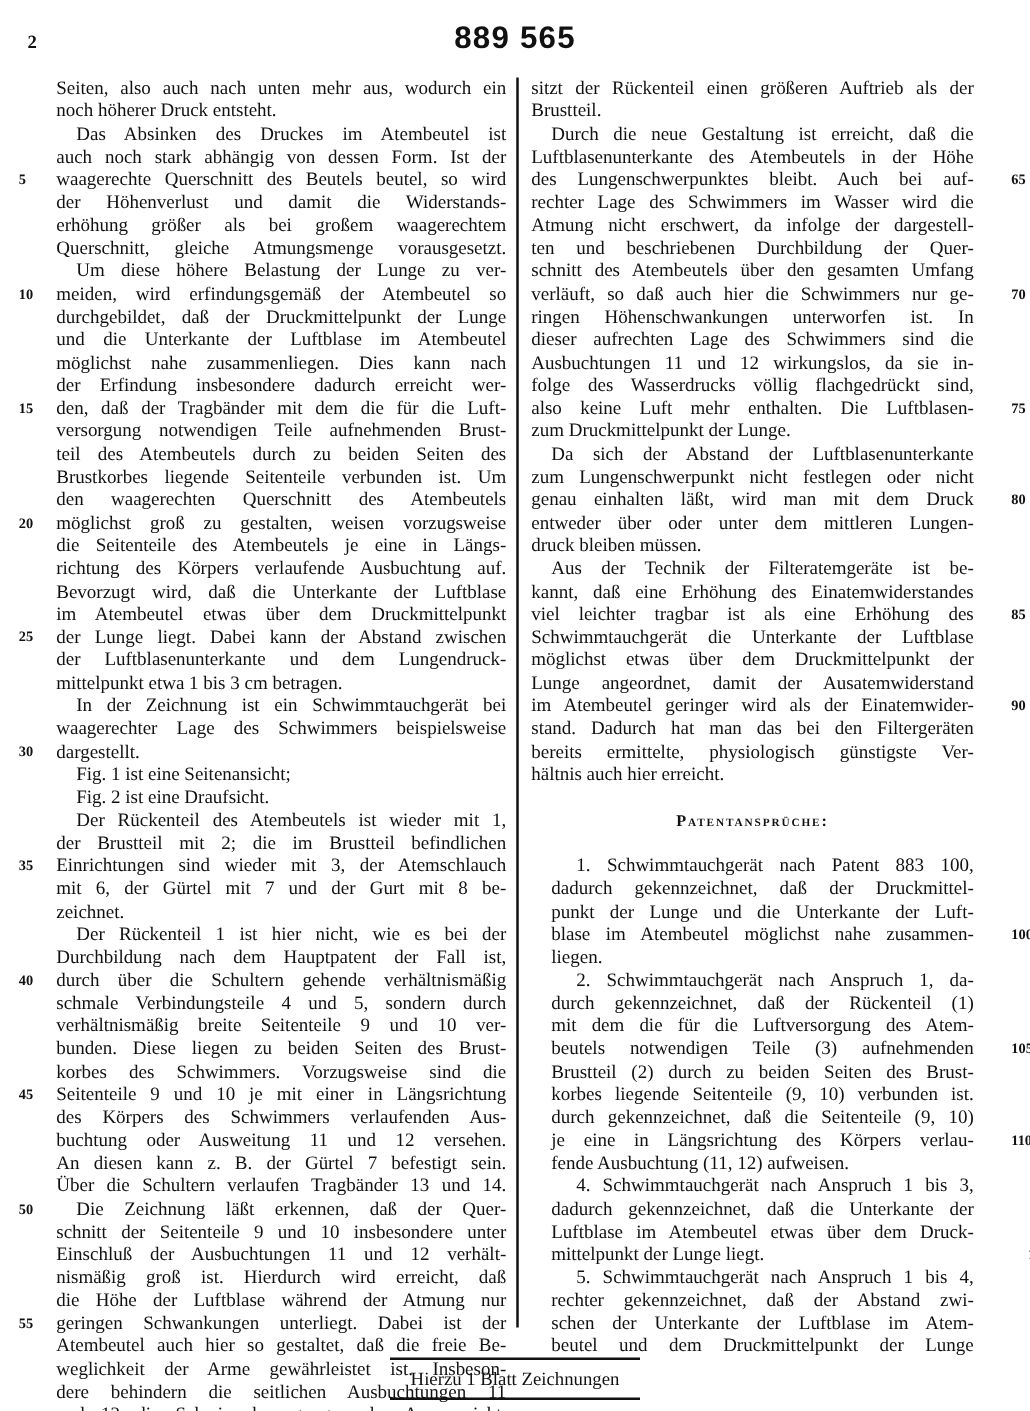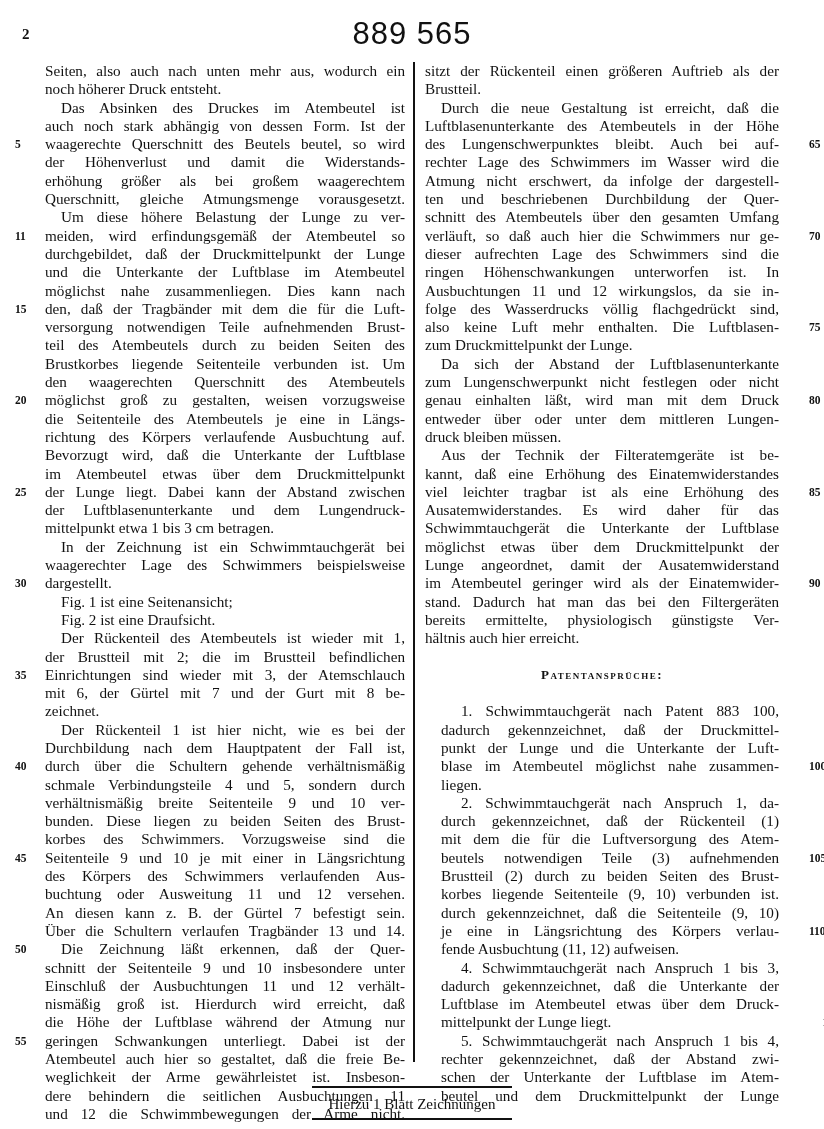--- a/index.html
+++ b/index.html
@@ -1,20 +1,20 @@
 <!DOCTYPE html>
 <html><head>
 <meta charset="utf-8">
 <style>
   html, body { margin: 0; padding: 0; background: #ffffff; }
   body { width: 824px; height: 1129px; position: relative; overflow: hidden;
          font-family: "Liberation Serif", "DejaVu Serif", serif; color: #111; }
   .page-num { position: absolute; left: 22px; top: 26px; font-size: 15px; font-weight: bold; }
   .patent-no { position: absolute; left: 0; width: 824px; top: 16px; text-align: center;
-               font-family: "Liberation Sans", "DejaVu Sans", sans-serif; font-size: 31px; font-weight: normal; letter-spacing: 1px; }
+               font-family: "Liberation Sans", "DejaVu Sans", sans-serif; font-size: 25px; font-weight: bold; letter-spacing: 1px; }
   .divider { position: absolute; left: 413px; top: 62px; width: 2px; height: 1000px; background: #111; }
   .col { position: absolute; top: 62px; }
   .col.left { left: 45px; width: 360px; }
   .col.right { left: 425px; width: 354px; }
   .line { height: 18.3px; line-height: 18.3px; font-size: 15.2px; white-space: nowrap; position: relative; }
   .line.j { text-align: justify; text-align-last: justify; }
   .line.ind { padding-left: 16px; }
   .line.ind2 { padding-left: 36px; }
   .heading { text-align: center; font-variant: small-caps; letter-spacing: 1.5px; font-weight: bold; font-size: 13px; }
   .blank { height: 18.3px; }
@@ -35,24 +35,25 @@
 <div class="col left" id="col-left">
     <div class="line j"><span>Seiten, also auch nach unten mehr aus, wodurch ein</span></div>
     <div class="line"><span>noch höherer Druck entsteht.</span></div>
     <div class="line j ind"><span>Das Absinken des Druckes im Atembeutel ist</span></div>
     <div class="line j"><span>auch noch stark abhängig von dessen Form. Ist der</span></div>
     <div class="line j"><span>waagerechte Querschnitt des Beutels beutel, so wird</span><span class="ln">5</span></div>
     <div class="line j"><span>der Höhenverlust und damit die Widerstands-</span></div>
     <div class="line j"><span>erhöhung größer als bei großem waagerechtem</span></div>
     <div class="line j"><span>Querschnitt, gleiche Atmungsmenge vorausgesetzt.</span></div>
     <div class="line j ind"><span>Um diese höhere Belastung der Lunge zu ver-</span></div>
-    <div class="line j"><span>meiden, wird erfindungsgemäß der Atembeutel so</span><span class="ln">11</span></div>
+    <div class="line j"><span>meiden, wird erfindungsgemäß der Atembeutel so</span><span class="ln">10</span></div>
     <div class="line j"><span>durchgebildet, daß der Druckmittelpunkt der Lunge</span></div>
     <div class="line j"><span>und die Unterkante der Luftblase im Atembeutel</span></div>
     <div class="line j"><span>möglichst nahe zusammenliegen. Dies kann nach</span></div>
+    <div class="line j"><span>der Erfindung insbesondere dadurch erreicht wer-</span></div>
     <div class="line j"><span>den, daß der Tragbänder mit dem die für die Luft-</span><span class="ln">15</span></div>
     <div class="line j"><span>versorgung notwendigen Teile aufnehmenden Brust-</span></div>
     <div class="line j"><span>teil des Atembeutels durch zu beiden Seiten des</span></div>
     <div class="line j"><span>Brustkorbes liegende Seitenteile verbunden ist. Um</span></div>
     <div class="line j"><span>den waagerechten Querschnitt des Atembeutels</span></div>
     <div class="line j"><span>möglichst groß zu gestalten, weisen vorzugsweise</span><span class="ln">20</span></div>
     <div class="line j"><span>die Seitenteile des Atembeutels je eine in Längs-</span></div>
     <div class="line j"><span>richtung des Körpers verlaufende Ausbuchtung auf.</span></div>
     <div class="line j"><span>Bevorzugt wird, daß die Unterkante der Luftblase</span></div>
     <div class="line j"><span>im Atembeutel etwas über dem Druckmittelpunkt</span></div>
@@ -96,35 +97,34 @@
     <div class="line j"><span>sitzt der Rückenteil einen größeren Auftrieb als der</span></div>
     <div class="line"><span>Brustteil.</span></div>
     <div class="line j ind"><span>Durch die neue Gestaltung ist erreicht, daß die</span></div>
     <div class="line j"><span>Luftblasenunterkante des Atembeutels in der Höhe</span></div>
     <div class="line j"><span>des Lungenschwerpunktes bleibt. Auch bei auf-</span><span class="ln">65</span></div>
     <div class="line j"><span>rechter Lage des Schwimmers im Wasser wird die</span></div>
     <div class="line j"><span>Atmung nicht erschwert, da infolge der dargestell-</span></div>
     <div class="line j"><span>ten und beschriebenen Durchbildung der Quer-</span></div>
     <div class="line j"><span>schnitt des Atembeutels über den gesamten Umfang</span></div>
     <div class="line j"><span>verläuft, so daß auch hier die Schwimmers nur ge-</span><span class="ln">70</span></div>
+    <div class="line j"><span>ringen Höhenschwankungen unterworfen ist. In</span></div>
     <div class="line j"><span>dieser aufrechten Lage des Schwimmers sind die</span></div>
-    <div class="line j"><span>ringen Höhenschwankungen unterworfen ist. In</span></div>
     <div class="line j"><span>Ausbuchtungen 11 und 12 wirkungslos, da sie in-</span></div>
     <div class="line j"><span>folge des Wasserdrucks völlig flachgedrückt sind,</span></div>
     <div class="line j"><span>also keine Luft mehr enthalten. Die Luftblasen-</span><span class="ln">75</span></div>
     <div class="line"><span>zum Druckmittelpunkt der Lunge.</span></div>
     <div class="line j ind"><span>Da sich der Abstand der Luftblasenunterkante</span></div>
     <div class="line j"><span>zum Lungenschwerpunkt nicht festlegen oder nicht</span></div>
     <div class="line j"><span>genau einhalten läßt, wird man mit dem Druck</span><span class="ln">80</span></div>
     <div class="line j"><span>entweder über oder unter dem mittleren Lungen-</span></div>
     <div class="line"><span>druck bleiben müssen.</span></div>
     <div class="line j ind"><span>Aus der Technik der Filteratemgeräte ist be-</span></div>
     <div class="line j"><span>kannt, daß eine Erhöhung des Einatemwiderstandes</span></div>
     <div class="line j"><span>viel leichter tragbar ist als eine Erhöhung des</span><span class="ln">85</span></div>
-    <div class="line j"><span>Ausatemwiderstandes. Es wird daher für das</span></div>
     <div class="line j"><span>Schwimmtauchgerät die Unterkante der Luftblase</span></div>
     <div class="line j"><span>möglichst etwas über dem Druckmittelpunkt der</span></div>
     <div class="line j"><span>Lunge angeordnet, damit der Ausatemwiderstand</span></div>
     <div class="line j"><span>im Atembeutel geringer wird als der Einatemwider-</span><span class="ln">90</span></div>
     <div class="line j"><span>stand. Dadurch hat man das bei den Filtergeräten</span></div>
     <div class="line j"><span>bereits ermittelte, physiologisch günstigste Ver-</span></div>
     <div class="line"><span>hältnis auch hier erreicht.</span></div>
     <div class="blank"></div>
     <div class="line heading"><span>Patentansprüche:</span><span class="ln">95</span></div>
     <div class="blank"></div>

